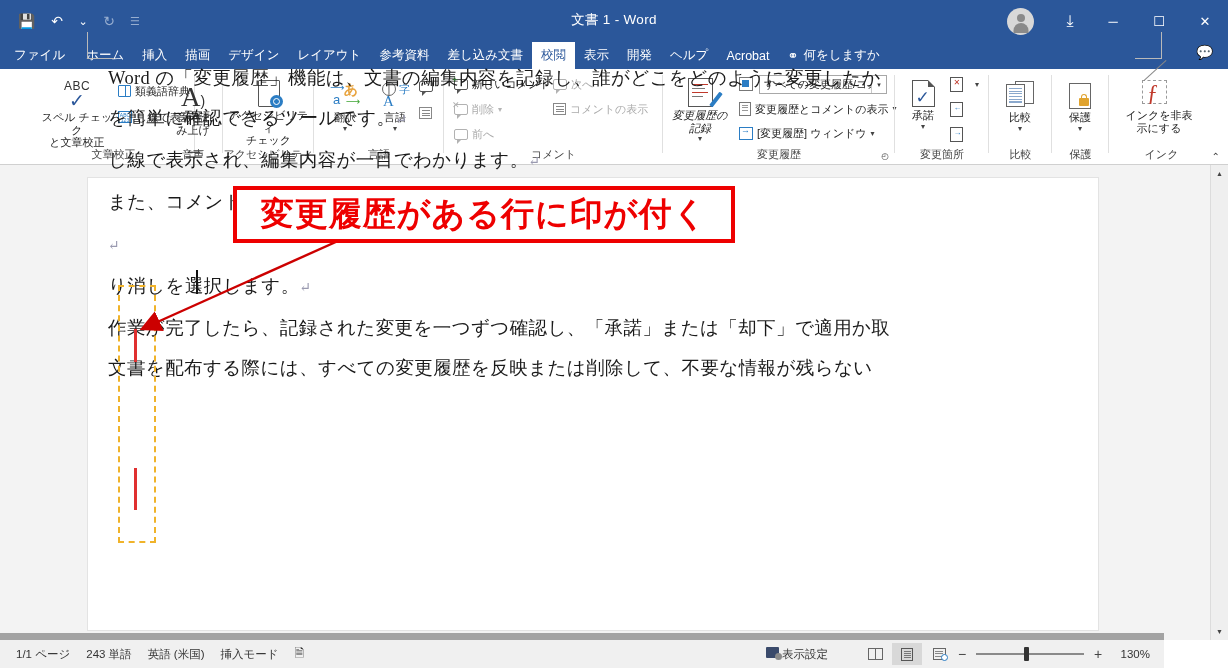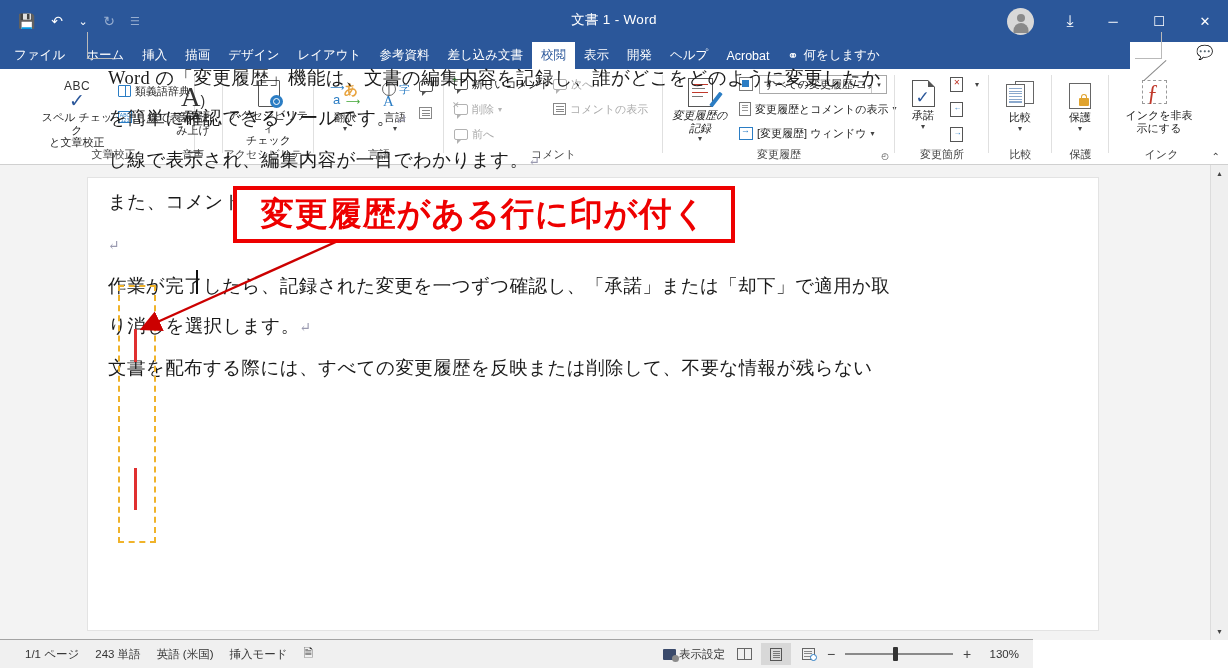--- a/index.html
+++ b/index.html
@@ -45,21 +45,21 @@
     width:40px;height:42px;display:flex;align-items:center;justify-content:center;
     color:#fff;
   }
   .wbtn{
     width:46px;height:42px;display:flex;align-items:center;justify-content:center;
     color:#ffffff;font-size:13px;
   }
 
   
   .tabstrip{
-    position:absolute;left:0;top:42px;width:1130px;height:27px;
+    position:absolute;left:0;top:42px;width:1228px;height:27px;
     background:#2b579a;display:flex;align-items:stretch;
   }
   .tab{
     display:flex;align-items:center;padding:0 9px;
     color:#ffffff;font-size:12.5px;white-space:nowrap;cursor:default;
   }
   .tab.first{padding-left:14px;padding-right:12px;}
   .tab.active{background:#ffffff;color:#2b579a;}
   .tellme{display:flex;align-items:center;gap:5px;padding:0 9px;color:#fff;font-size:12.5px;}
   .bulb{font-size:13px;}
@@ -303,26 +303,26 @@
   .vs-up,.vs-dn{
     position:absolute;left:0;width:17px;height:17px;display:flex;align-items:center;
     justify-content:center;font-size:7px;color:#444;background:#efefef;
   }
   .vs-up{top:0;}
   .vs-dn{bottom:0;}
   .vs-thumb{position:absolute;left:1px;top:18px;width:15px;height:0px;background:#cdcdcd;}
 
   
   .statusbar{
-    position:absolute;left:0;bottom:0;width:1024px;height:28px;background:#f0f0f0;
-    border-top:1px solid #a3a3a3;display:flex;align-items:center;padding-left:9px;
+    position:absolute;left:0;bottom:0;width:1164px;height:28px;background:#f0f0f0;
+    border-top:7px solid #a3a3a3;display:flex;align-items:center;
   }
   .st-item{font-size:11.5px;color:#333;margin-left:16px;white-space:nowrap;}
   .st-right{position:absolute;right:0;top:0;height:28px;display:flex;align-items:center;}
-  .st-viewsetting{display:flex;align-items:center;gap:3px;font-size:11.5px;color:#333;margin-right:4px;}
+  .st-viewsetting{display:flex;align-items:flex-start;gap:3px;font-size:11.5px;color:#333;margin-right:32px;}
   .vs-ico{
     width:13px;height:11px;background:#3a4a6b;border-radius:1px;position:relative;
   }
   .vs-ico::after{
     content:"";position:absolute;right:-3px;bottom:-2px;width:7px;height:7px;border-radius:50%;
     background:#8a8a8a;
   }
   .viewbtn{
     width:30px;height:22px;display:flex;align-items:center;justify-content:center;margin-right:2px;
   }
@@ -652,22 +652,22 @@
   <div class="mk-corner mk-tr"></div>
 
   <div class="caret"></div>
 
   <div class="doctext">
     <p><span>Word の「変更履歴」機能は、文書の編集内容を記録し、誰がどこをどのように変更したか</span></p>
     <p><span>を簡単に確認できるツールです。</span><span class="pilcrow">↵</span></p>
     <p><span>し線で表示され、編集内容が一目でわかります。</span><span class="pilcrow">↵</span></p>
     <p><span>また、コメント機能を使えば意見や指摘も共有できます。</span><span class="pilcrow">↵</span></p>
     <p><span></span><span class="pilcrow">↵</span></p>
+    <p><span>り消しを選択します。</span><span class="pilcrow">↵</span></p>
     <p><span>作業が完了したら、記録された変更を一つずつ確認し、「承諾」または「却下」で適用か取</span></p>
-    <p><span>り消しを選択します。</span><span class="pilcrow">↵</span></p>
     <p><span>文書を配布する際には、すべての変更履歴を反映または削除して、不要な情報が残らない</span></p>
   </div>
 
   <div class="changebar cbar1"></div>
   <div class="changebar cbar2"></div>
 
   <div class="dashbox"></div>
   <svg class="arrow-svg" viewBox="0 0 260 120">
     <defs>
       <marker id="ah" markerWidth="9" markerHeight="9" refX="7" refY="4.5" orient="auto">

